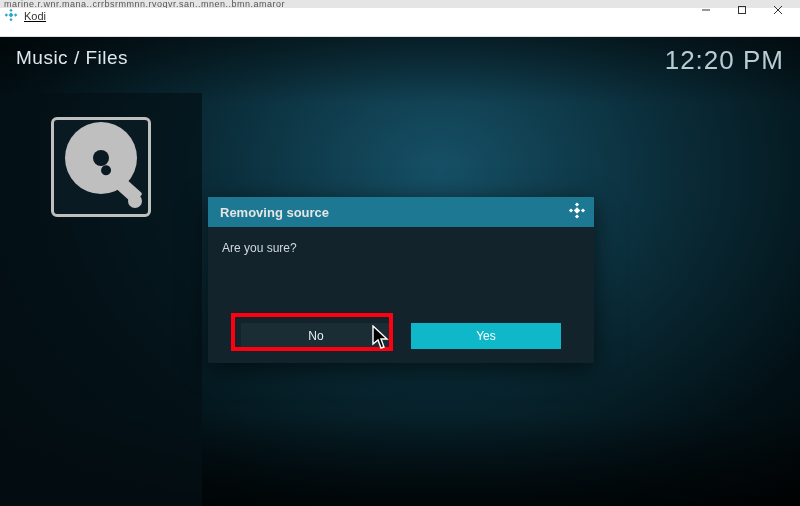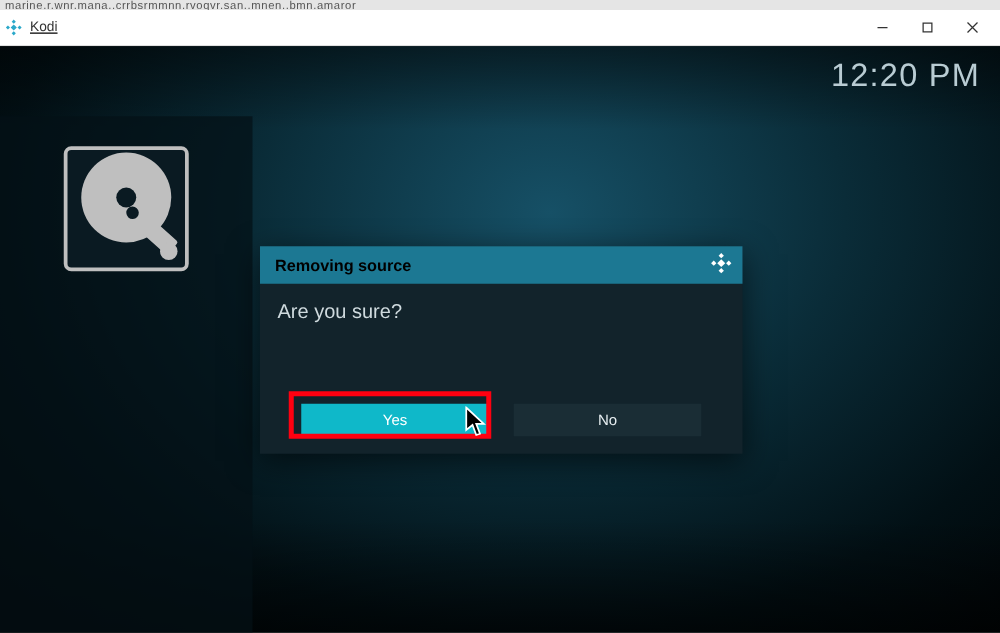--- a/index.html
+++ b/index.html
@@ -1,20 +1,20 @@
 <!DOCTYPE html>
 <html><head>
 <meta charset="utf-8">
 <style>
   * { box-sizing: border-box; margin: 0; padding: 0; }
   html, body { width: 800px; height: 506px; overflow: hidden; font-family: Arial, sans-serif; background: #fff; }
 
   .garbled { font-size: 9px; color: #555; padding-left: 4px; height: 8px; line-height: 8px; overflow: hidden; background: #e5e5e5; letter-spacing: 0.5px;}
 
-  .titlebar { height: 24px; background: #fff; display: flex; align-items: center; padding: 14px 4px; border-bottom: 1px solid #e0e0e0; text-decoration: underline; }
+  .titlebar { height: 24px; background: #fff; display: flex; align-items: flex-end; padding: 14px 4px; border-bottom: 1px solid #e0e0e0; text-decoration: underline; }
   .titlebar .app-icon { width: 14px; height: 14px; margin-right: 6px; }
   .titlebar .app-title { font-size: 11px; color: #333; }
   .titlebar .win-controls { margin-left: auto; display: flex; }
   .titlebar .win-btn { width: 36px; height: 24px; display: flex; align-items: center; justify-content: center; color: #333; }
 
   .app {
     position: relative;
     width: 800px;
     height: 474px;
     background: #000;
@@ -70,33 +70,33 @@
   .dialog {
     position: absolute;
     left: 208px; top: 160px;
     width: 386px;
     background: #12232b;
     box-shadow: 0 6px 24px rgba(0,0,0,0.6);
   }
   .dialog-title {
     height: 30px;
     background: #1c7893;
-    color: #000000;
+    color: #e5e5e5;
     font-size: 13px;
     font-weight: bold;
     display: flex; align-items: center;
     padding: 0 12px;
     position: relative;
   }
   .dialog-title .kodi-mark { position:absolute; right:8px; top:50%; transform:translateY(-50%); }
   .dialog-body {
     padding: 14px 14px 18px 14px;
     min-height: 96px;
     color: #cfdade;
-    font-size: 16px;
+    font-size: 12px;
   }
   .dialog-buttons {
     display: flex;
     gap: 20px;
     padding: 0 14px 14px 14px;
     justify-content: center;
   }
   .btn {
     width: 150px; height: 26px;
     display: flex; align-items: center; justify-content: center;
@@ -152,20 +152,21 @@
           <path d="M1 1l8 8M9 1l-8 8" stroke="#333" stroke-width="1"></path>
         </svg>
     </div>
   </div>
 </div>
 
 <div class="app">
   <div class="app-bg"></div>
 
   <div class="topbar">
+    <div class="breadcrumb">Music / Files</div>
     <div class="clock">12:20 PM</div>
   </div>
 
   <div class="left-panel">
     <div class="drive-icon">
       <div class="disc"></div>
       <div class="arm"></div>
       <div class="pin"></div>
     </div>
   </div>
@@ -182,22 +183,22 @@
               <rect x="18" y="10" width="4" height="4" transform="rotate(45 20 12)"></rect>
               <rect x="9" y="9" width="6" height="6" transform="rotate(45 12 12)"></rect>
             </g>
           </svg>
       </span>
     </div>
     <div class="dialog-body">
       <span>Are you sure?</span>
     </div>
     <div class="dialog-buttons">
+      <div class="btn">No</div>
       <div class="btn primary" id="yes-btn">Yes</div>
-      <div class="btn">No</div>
     </div>
   </div>
 
   <div class="yes-highlight" id="yes-hl" style="left: 231px; top: 276px; width: 162px; height: 38px;"></div>
 
   <div class="cursor" style="left:372px; top:288px;">
     <svg width="18" height="26" viewBox="0 0 18 26">
       <path d="M1 1 L1 19 L6 15 L9 23 L12 22 L9 14 L15 14 Z" fill="#000" stroke="#fff" stroke-width="1.4"></path>
     </svg>
   </div>

